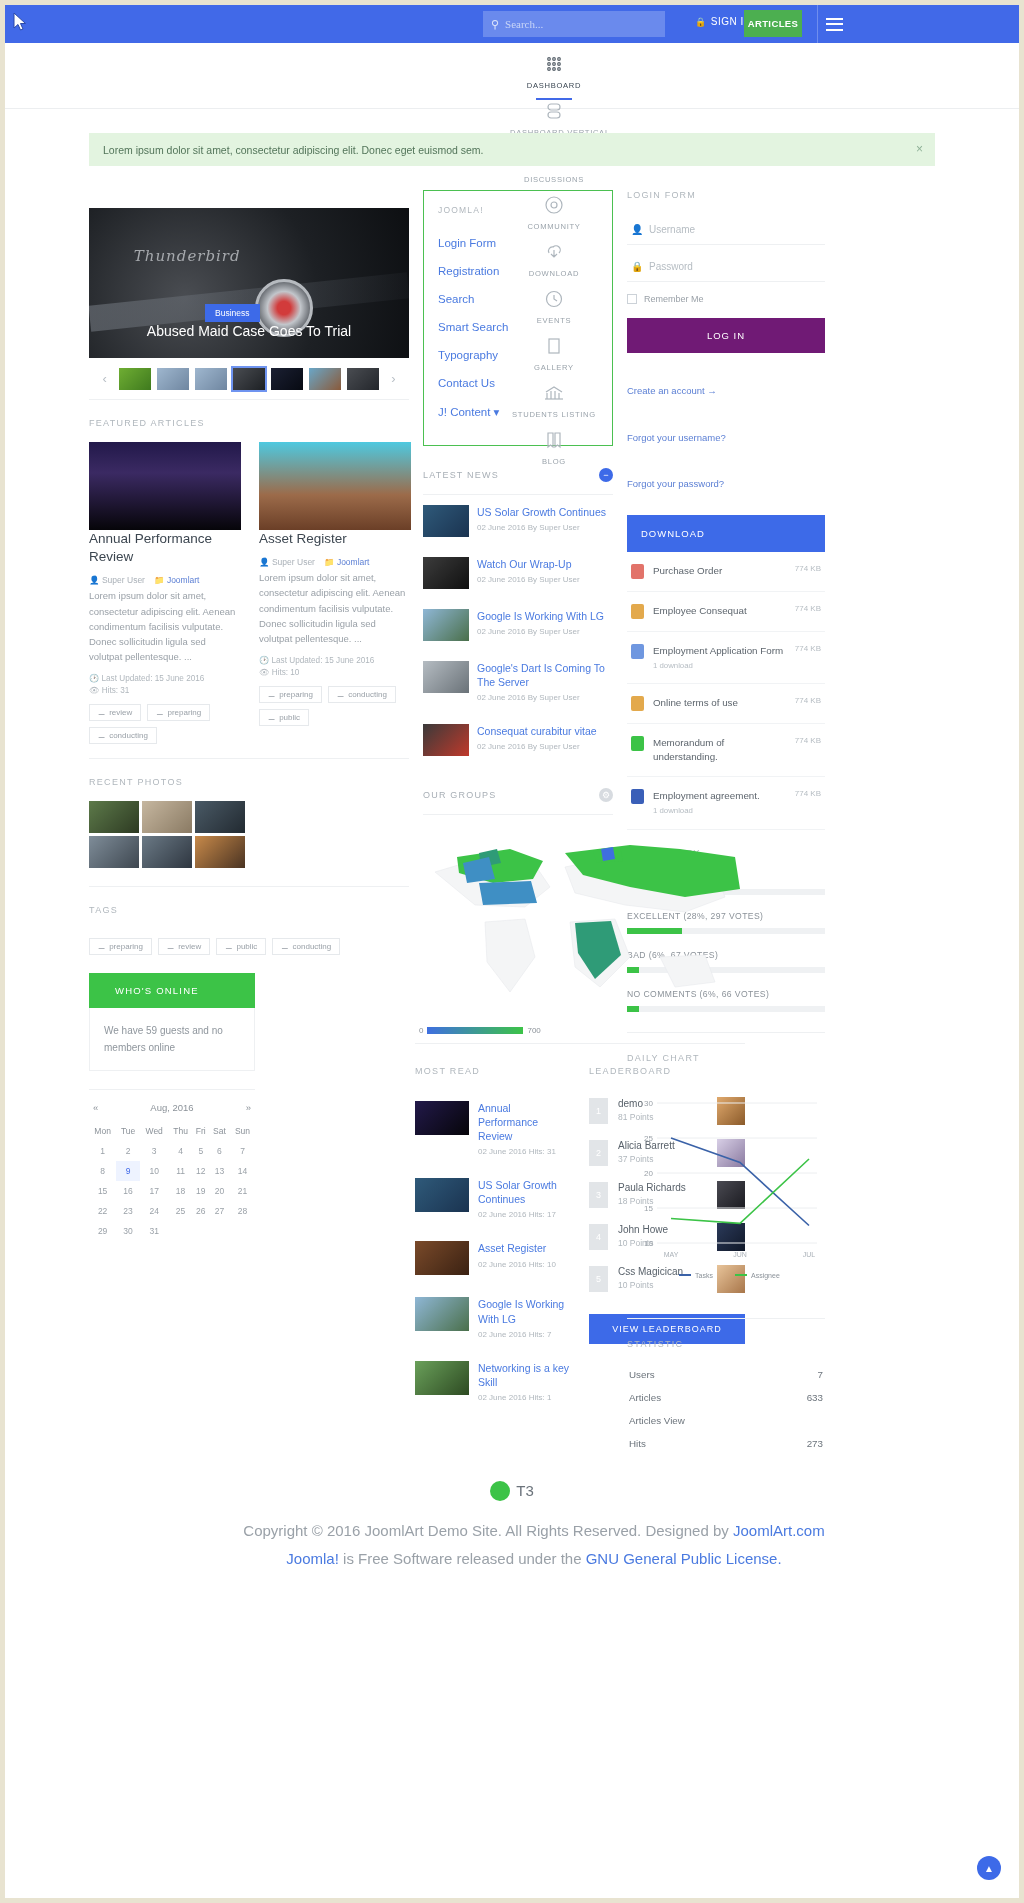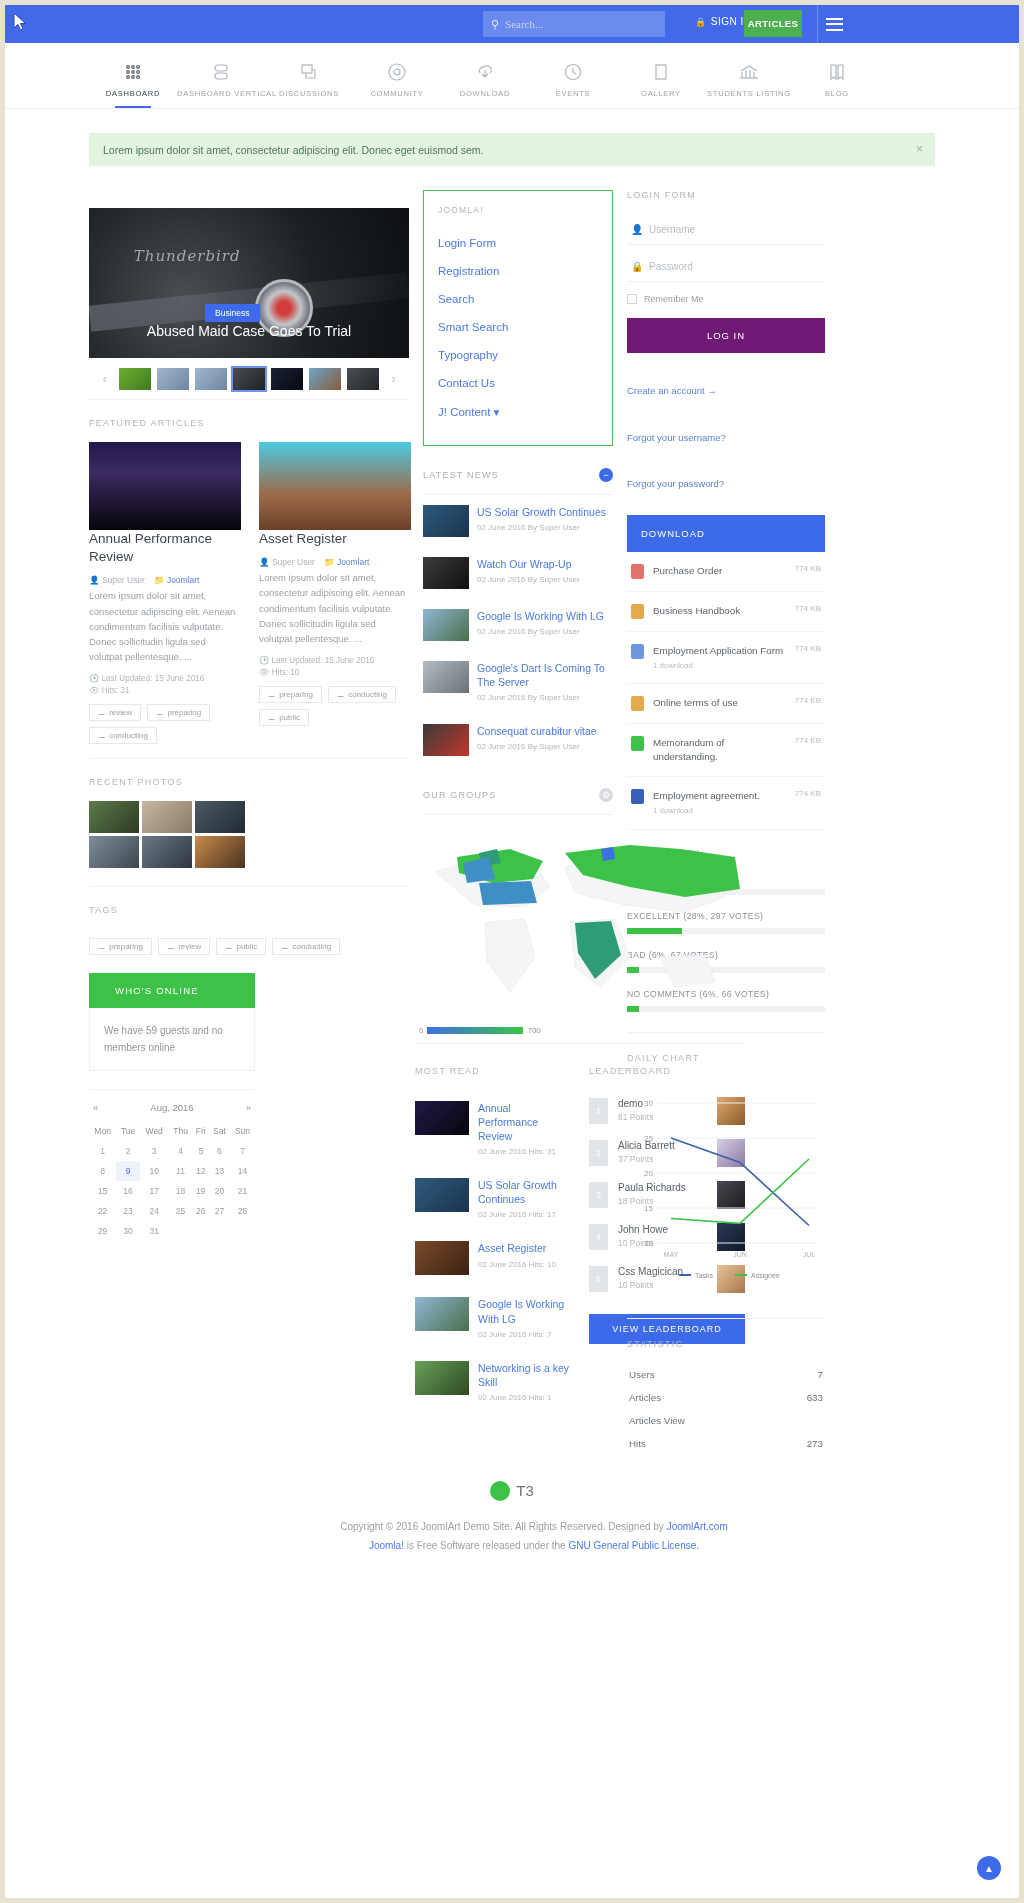--- a/index.html
+++ b/index.html
@@ -23,22 +23,22 @@
       font-family: Liberation Serif, serif; width: 100%; }
   .search-inp::placeholder { color: #c9d6f8; }
   .signin { position: absolute; left: 690px; top: 11px; color: #fff; font-size: 10px; letter-spacing: .5px; display: flex; align-items: center; gap: 4px;}
   .register { position: absolute; left: 739px; top: 5px; width: 58px; height: 27px; background: #4caf50;
       color: #fff; font-size: 9.5px; letter-spacing: .4px; display: flex; align-items: center; justify-content: center; font-weight: bold;}
   .burger { position: absolute; left: 812px; top: 0; width: 34px; height: 38px; display: flex; flex-direction: column;
       justify-content: center; align-items: center; gap: 3.5px; border-left: 1px solid rgba(255,255,255,.25); }
   .burger i { display: block; width: 17px; height: 2px; background: #fff; }
 
   
-  .mainnav { height: 66px; border-bottom: 1px solid #eceef0; display: flex; align-items: flex-end;
-      padding-left: 84px; padding-top: 10px; }
+  .mainnav { height: 66px; border-bottom: 1px solid #eceef0; display: flex; align-items: center;
+      padding-left: 84px; padding-top: 10px; flex-direction: column; }
   .navitem { width: 88px; text-align: center; position: relative; padding-bottom: 10px; }
   .navitem .ic { height: 22px; display: flex; align-items: center; justify-content: center; margin-bottom: 6px; }
   .navitem .lb { font-size: 7.6px; letter-spacing: .7px; color: #9aa3ab; white-space: nowrap; }
   .navitem.active .lb { color: #3a4652; }
   .navitem.active:after { content: ""; position: absolute; left: 26px; right: 26px; bottom: 0; height: 2px; background: #4169e8; }
   .navitem svg { stroke: #aeb6bd; fill: none; stroke-width: 1.2; }
   .navitem.active svg { stroke: #566069; }
 
   
   .alert { margin: 24px 84px 0 84px; background: #e3f4e0; height: 33px; display: flex; align-items: center;
@@ -159,21 +159,21 @@
   .chartbox { margin-top: 8px; }
   .statrow { display: flex; justify-content: space-between; font-size: 9.8px; color: #6c747c; padding: 6px 2px; }
 
   hr.sep { border: 0; border-top: 1px solid #eef0f2; margin: 20px 0; }
 
   
   .footer { text-align: center; padding-top: 26px; }
   .t3logo { display: flex; align-items: center; justify-content: center; gap: 6px; margin-bottom: 16px; }
   .t3logo .cir { width: 20px; height: 20px; border-radius: 50%; background: #3cc347; }
   .t3logo .tx { font-size: 15px; color: #6b737b; }
-  .footer p { font-size: 10px; color: #9aa1a8; line-height: 1.9; margin-left: 44px; }
+  .footer p { font-size: 15px; color: #9aa1a8; line-height: 1.9; margin-left: 44px; }
   .footer a { color: #4a7ae0; text-decoration: none; }
   .totop { position: absolute; right: 18px; bottom: 18px; width: 24px; height: 24px; border-radius: 50%;
       background: #3d6ae8; color: #fff; font-size: 10px; display: flex; align-items: center; justify-content: center; }
 </style>
 </head>
 <body>
 
 <div class="page">
 
   <div class="topbar">
@@ -625,21 +625,21 @@
 
       <div class="dl-btn">DOWNLOAD</div>
       <div id="download-list">
           <div class="dl-row">
             <div class="dl-ic" style="background:#e2736a"></div>
             <div class="dl-name">Purchase Order</div>
             <div class="dl-size">774 KB</div>
           </div>
           <div class="dl-row">
             <div class="dl-ic" style="background:#e3a94c"></div>
-            <div class="dl-name">Business Handbook</div>
+            <div class="dl-name">Employee Consequat</div>
             <div class="dl-size">774 KB</div>
           </div>
           <div class="dl-row">
             <div class="dl-ic" style="background:#6f97e0"></div>
             <div class="dl-name">Employment Application Form<small>1 download</small></div>
             <div class="dl-size">774 KB</div>
           </div>
           <div class="dl-row">
             <div class="dl-ic" style="background:#e3a94c"></div>
             <div class="dl-name">Online terms of use</div>

